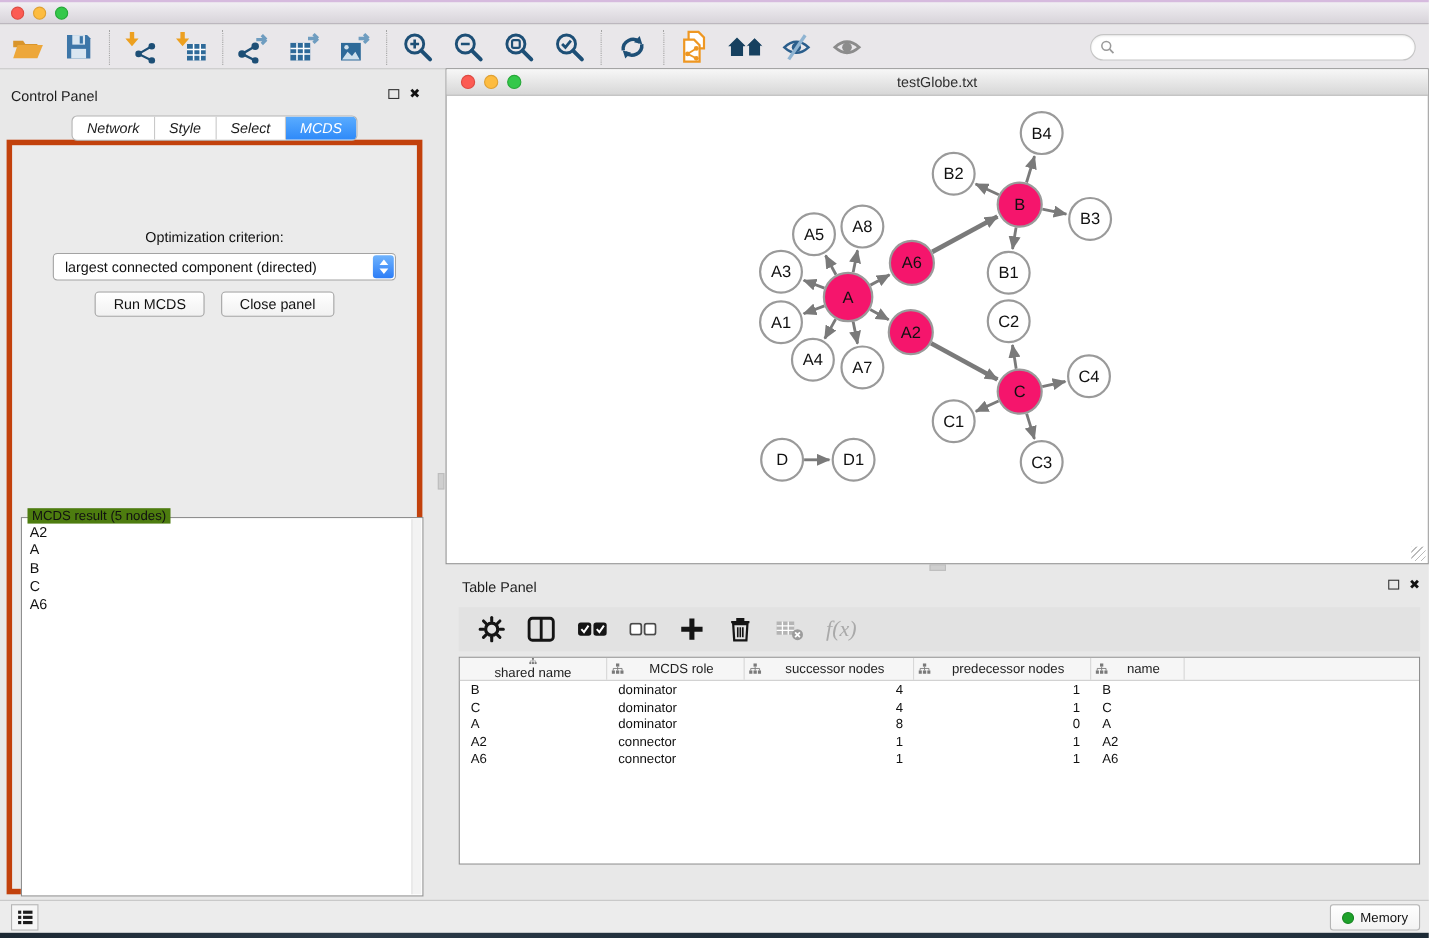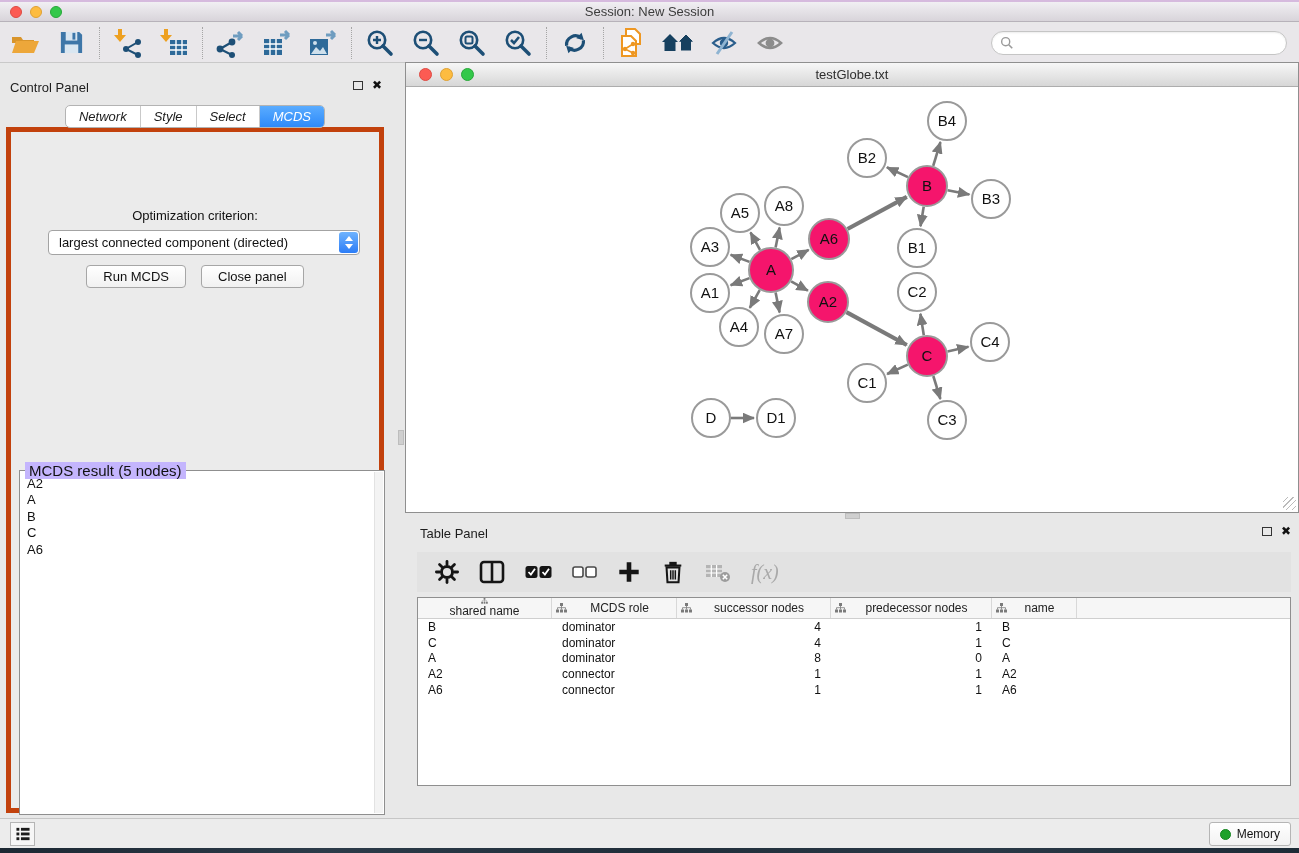--- a/index.html
+++ b/index.html
@@ -44,21 +44,21 @@
     border:1px solid #a3a3a3; border-radius:4px; display:flex; align-items:center; }
   .dropdown .val { flex:1; padding-left:10px; font-size:13px; color:#111; white-space:nowrap; overflow:hidden; }
   .stepper { width:19px; height:21px; margin-right:1px; border-radius:3px; background:linear-gradient(#6fb3fd,#2c7df7);
     display:flex; flex-direction:column; align-items:center; justify-content:center; gap:3px; }
   .tri-up { width:0; height:0; border-left:4px solid transparent; border-right:4px solid transparent; border-bottom:5px solid #fff; }
   .tri-down { width:0; height:0; border-left:4px solid transparent; border-right:4px solid transparent; border-top:5px solid #fff; }
   .cp-buttons { position:absolute; top:133px; left:0; right:0; display:flex; justify-content:center; gap:15px; }
   .btn { background:linear-gradient(#ffffff,#f1f1f1); border:1px solid #a6a6a6; border-radius:4px;
     padding:3px 16px; font-size:13px; color:#111; }
   .groupbox { position:absolute; left:8px; top:338px; width:366px; height:345px; border:1px solid #8f8f8f; background:#fff; }
-  .gb-title { position:absolute; top:-9px; left:5px; background:#c4b5fd; padding:0 4px; font-size:15px; color:#111; }
+  .gb-title { position:absolute; top:-9px; left:5px; background:#4d7c0f; padding:0 4px; font-size:12px; color:#111; }
   .result-list { position:absolute; left:1px; top:2px; bottom:1px; right:10px; padding:3px 6px;
     font-size:13px; line-height:16.4px; color:#111; overflow:hidden; }
   .result-scroll { position:absolute; right:1px; top:1px; bottom:1px; width:9px; background:#f3f3f3; border-left:1px solid #e2e2e2; }
 
   
   .netwin { position:absolute; left:405px; top:62px; width:894px; height:451px; background:#fff; border:1px solid #8f8f8f; }
   .wtitle { position:relative; height:24px; background:linear-gradient(#f7f7f7,#d7d7d7); border-bottom:1px solid #adadad;
     display:flex; align-items:center; justify-content:center; font-size:13px; color:#2e2e2e; }
   .wtitle .lights { top:5px; left:13px; }
   .wtitle .light { width:13px; height:13px; }
@@ -98,21 +98,20 @@
 <body>
 
 <div class="app">
 
   <div class="titlebar">
     <div class="lights">
       <span class="light red"></span>
       <span class="light yellow"></span>
       <span class="light green"></span>
     </div>
-    <div class="win-title">Session: New Session</div>
   </div>
 
   <div class="toolbar">
     <div class="tgroup">
       <button class="tbtn">
         <svg width="30" height="26" viewBox="0 0 30 26">
           <path d="M2 7 h9 l2 3 h11 v3 H2 z" fill="#d9952b"></path>
             <path d="M2 23 L6 11 h23 l-5 12 z" fill="#eda73a"></path>
         </svg>
       </button>

